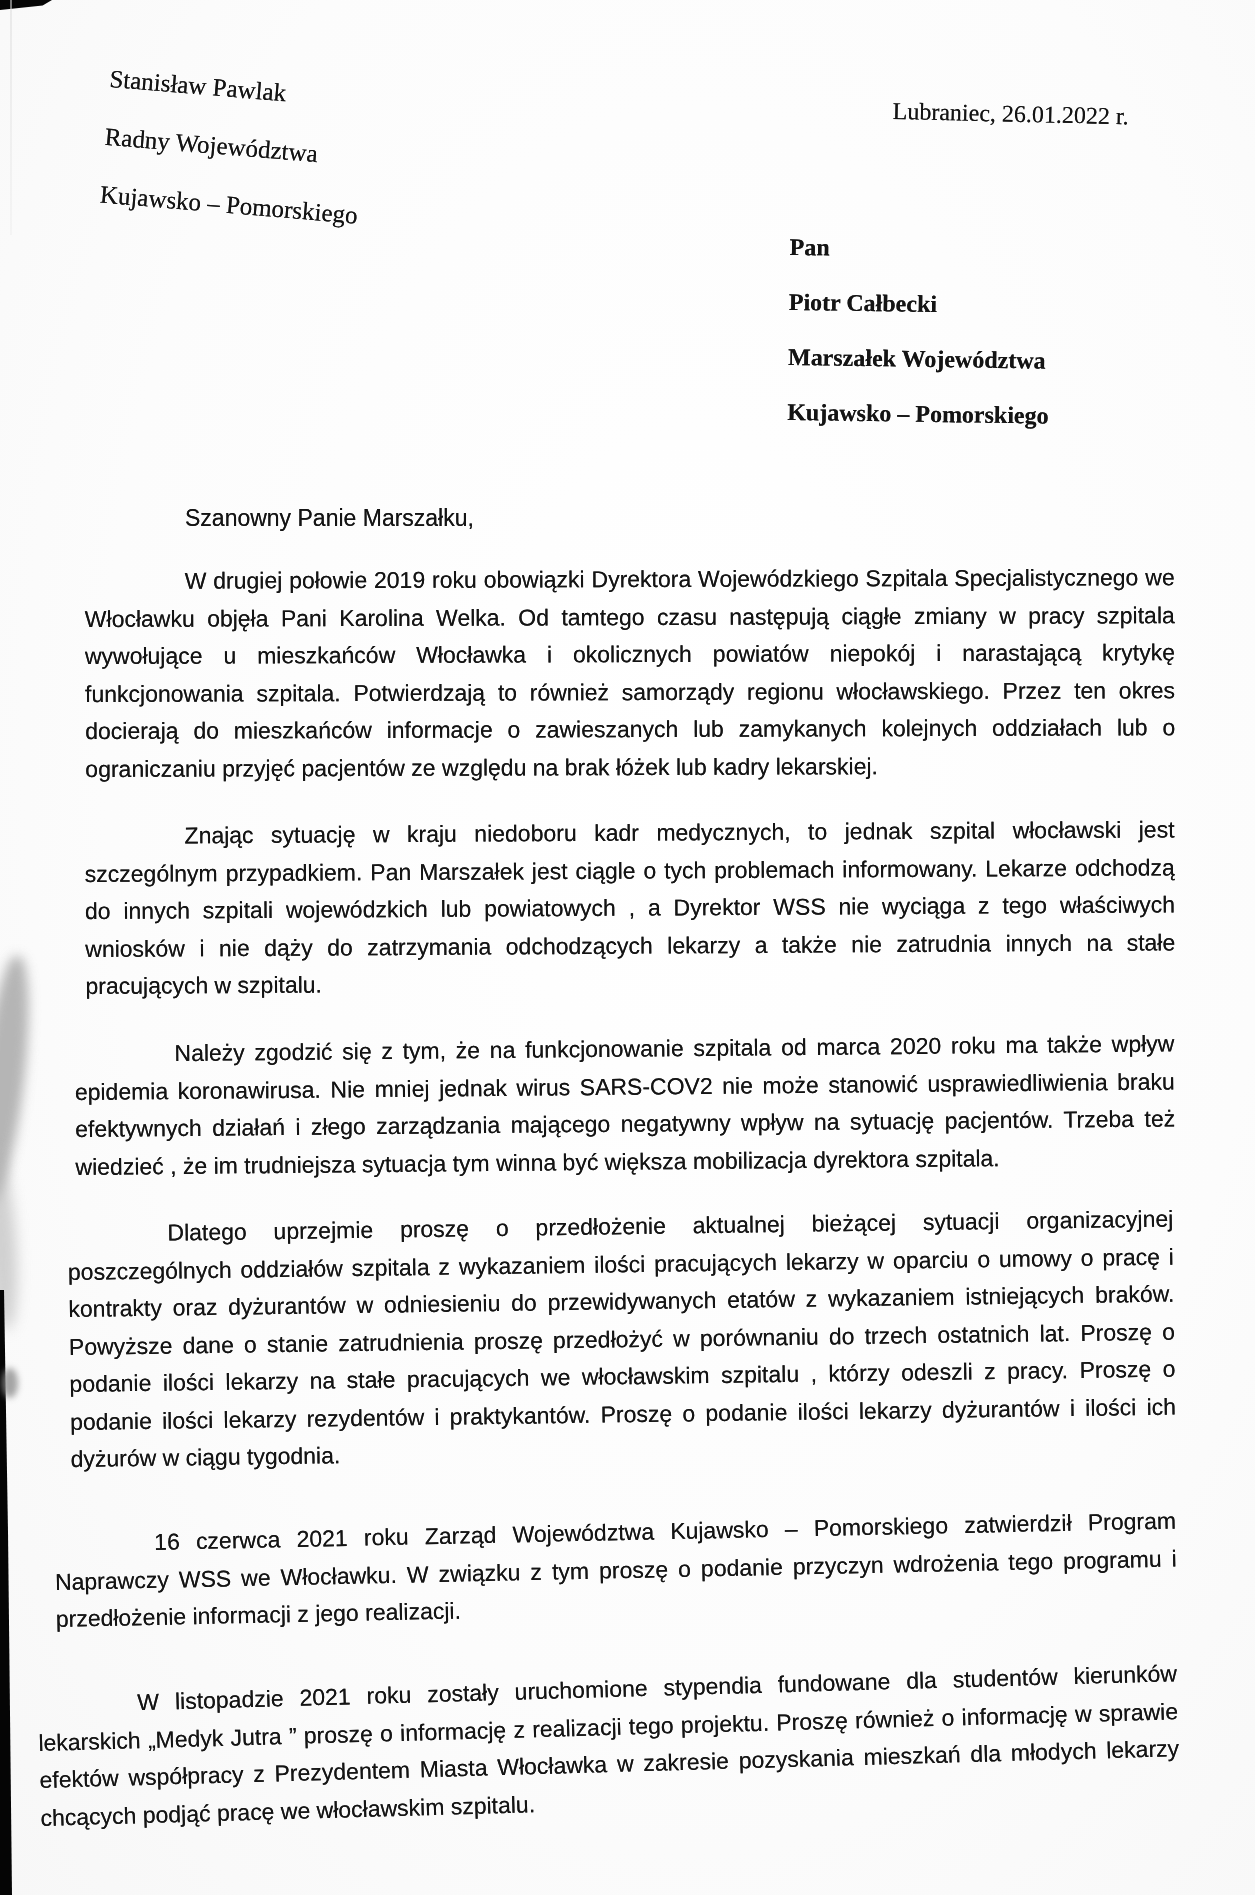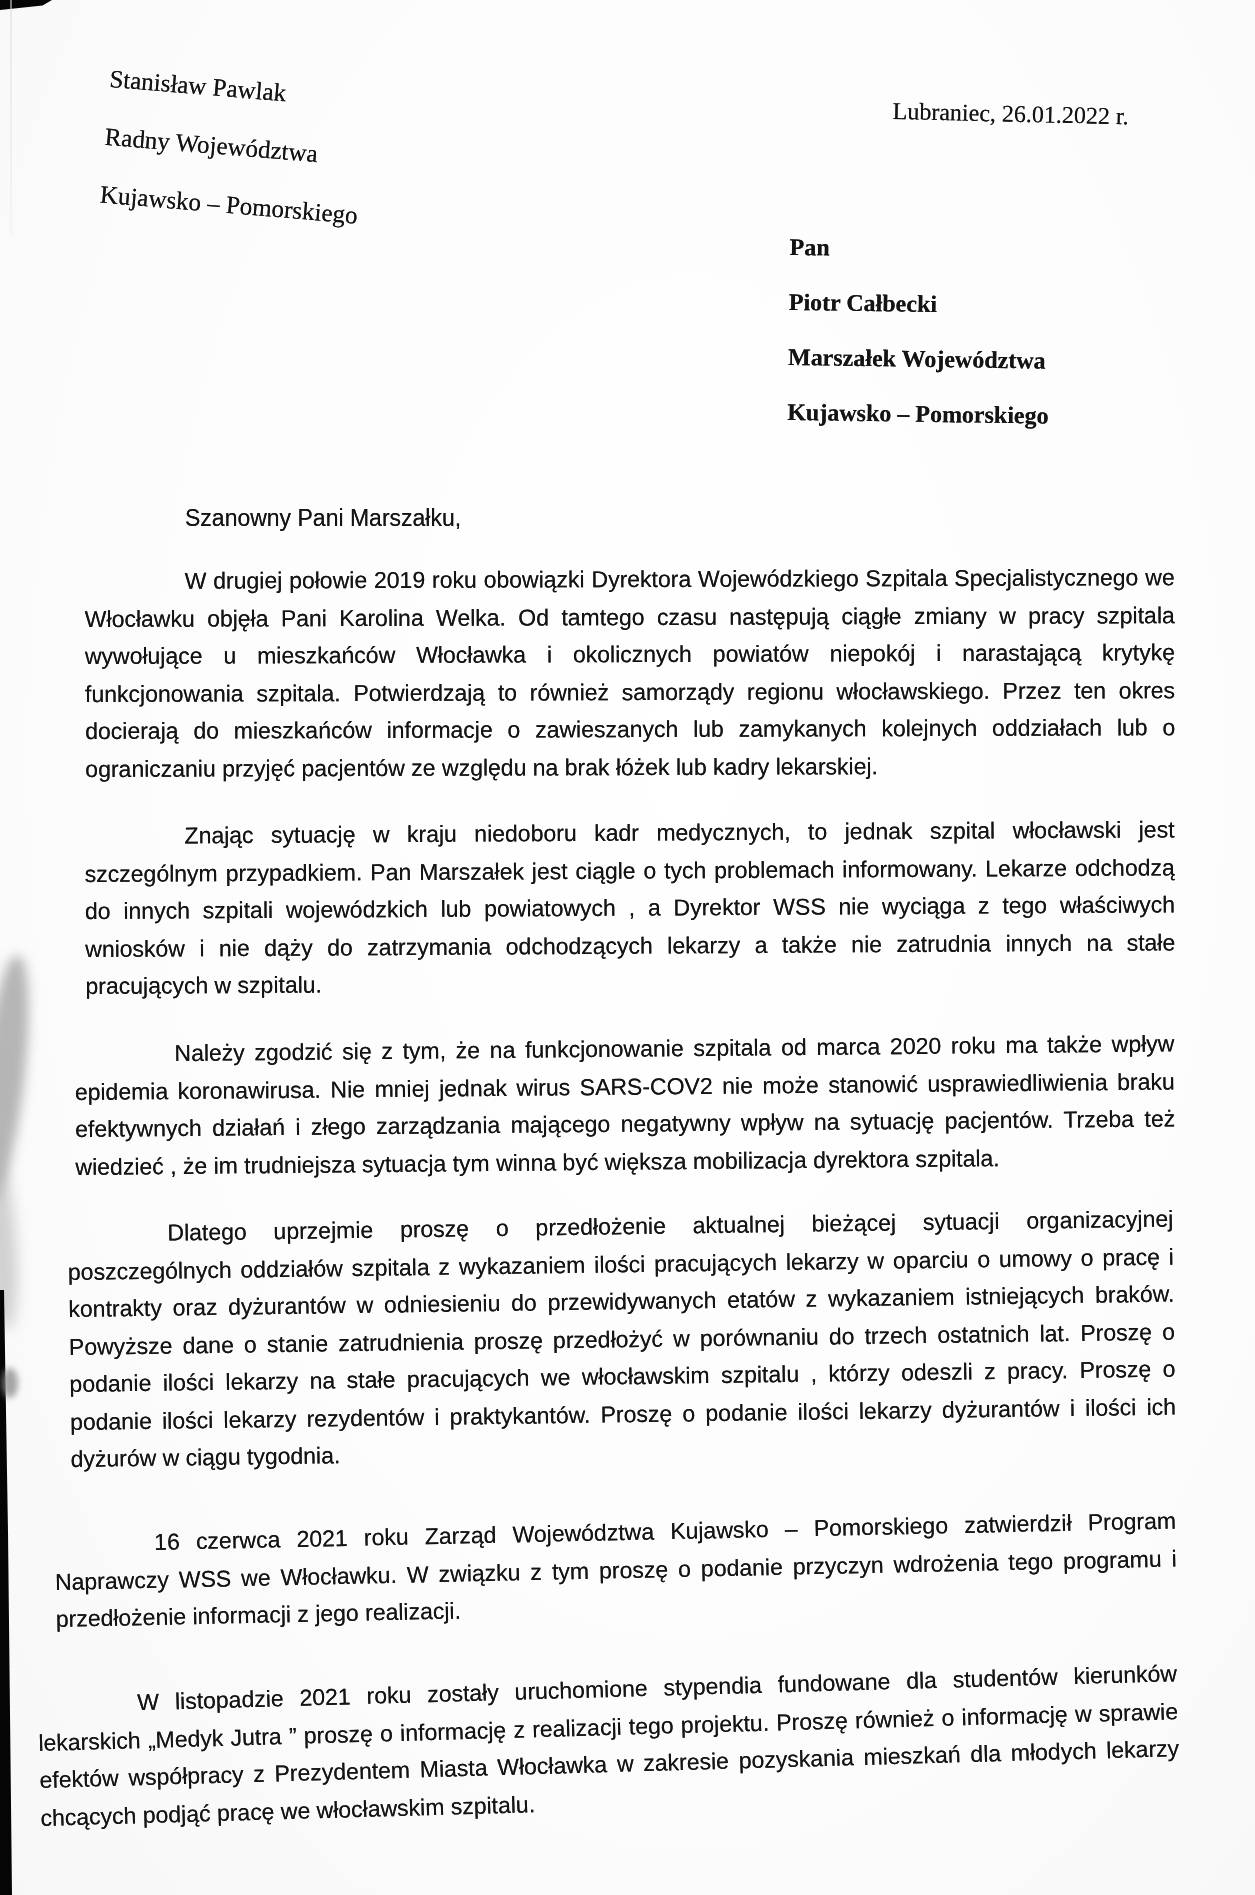--- a/index.html
+++ b/index.html
@@ -107,21 +107,21 @@
   <div class="date">Lubraniec, 26.01.2022 r.</div>
 
   <div class="recipient">
     <div>Pan</div>
     <div>Piotr Całbecki</div>
     <div>Marszałek Województwa</div>
     <div>Kujawsko – Pomorskiego</div>
   </div>
 
   <div class="body-block">
-    <p class="salutation">Szanowny Pani Marszałku,</p>
+    <p class="salutation">Szanowny Panie Marszałku,</p>
     <p class="para p1">W drugiej połowie 2019 roku obowiązki Dyrektora Wojewódzkiego Szpitala Specjalistycznego we Włocławku objęła Pani Karolina Welka. Od tamtego czasu następują ciągłe zmiany w pracy szpitala wywołujące u mieszkańców Włocławka i okolicznych powiatów niepokój i narastającą krytykę funkcjonowania szpitala. Potwierdzają to również samorządy regionu włocławskiego. Przez ten okres docierają do mieszkańców informacje o zawieszanych lub zamykanych kolejnych oddziałach lub o ograniczaniu przyjęć pacjentów ze względu na brak łóżek lub kadry lekarskiej.</p>
     <p class="para p2">Znając sytuację w kraju niedoboru kadr medycznych, to jednak szpital włocławski jest szczególnym przypadkiem. Pan Marszałek jest ciągle o tych problemach informowany. Lekarze odchodzą do innych szpitali wojewódzkich lub powiatowych , a Dyrektor WSS nie wyciąga z tego właściwych wniosków i nie dąży do zatrzymania odchodzących lekarzy a także nie zatrudnia innych na stałe pracujących w szpitalu.</p>
     <p class="para p3">Należy zgodzić się z tym, że na funkcjonowanie szpitala od marca 2020 roku ma także wpływ epidemia koronawirusa. Nie mniej jednak wirus SARS-COV2 nie może stanowić usprawiedliwienia braku efektywnych działań i złego zarządzania mającego negatywny wpływ na sytuację pacjentów. Trzeba też wiedzieć , że im trudniejsza sytuacja tym winna być większa mobilizacja dyrektora szpitala.</p>
     <p class="para p4">Dlatego uprzejmie proszę o przedłożenie aktualnej bieżącej sytuacji organizacyjnej poszczególnych oddziałów szpitala z wykazaniem ilości pracujących lekarzy w oparciu o umowy o pracę i kontrakty oraz dyżurantów w odniesieniu do przewidywanych etatów z wykazaniem istniejących braków. Powyższe dane o stanie zatrudnienia proszę przedłożyć w porównaniu do trzech ostatnich lat. Proszę o podanie ilości lekarzy na stałe pracujących we włocławskim szpitalu , którzy odeszli z pracy. Proszę o podanie ilości lekarzy rezydentów i praktykantów. Proszę o podanie ilości lekarzy dyżurantów i ilości ich dyżurów w ciągu tygodnia.</p>
     <p class="para p5">16 czerwca 2021 roku Zarząd Województwa Kujawsko – Pomorskiego zatwierdził Program Naprawczy WSS we Włocławku. W związku z tym proszę o podanie przyczyn wdrożenia tego programu i przedłożenie informacji z jego realizacji.</p>
     <p class="para p6">W listopadzie 2021 roku zostały uruchomione stypendia fundowane dla studentów kierunków lekarskich „Medyk Jutra ” proszę o informację z realizacji tego projektu. Proszę również o informację w sprawie efektów współpracy z Prezydentem Miasta Włocławka w zakresie pozyskania mieszkań dla młodych lekarzy chcących podjąć pracę we włocławskim szpitalu.</p>
   </div>
 
 </div>
 

